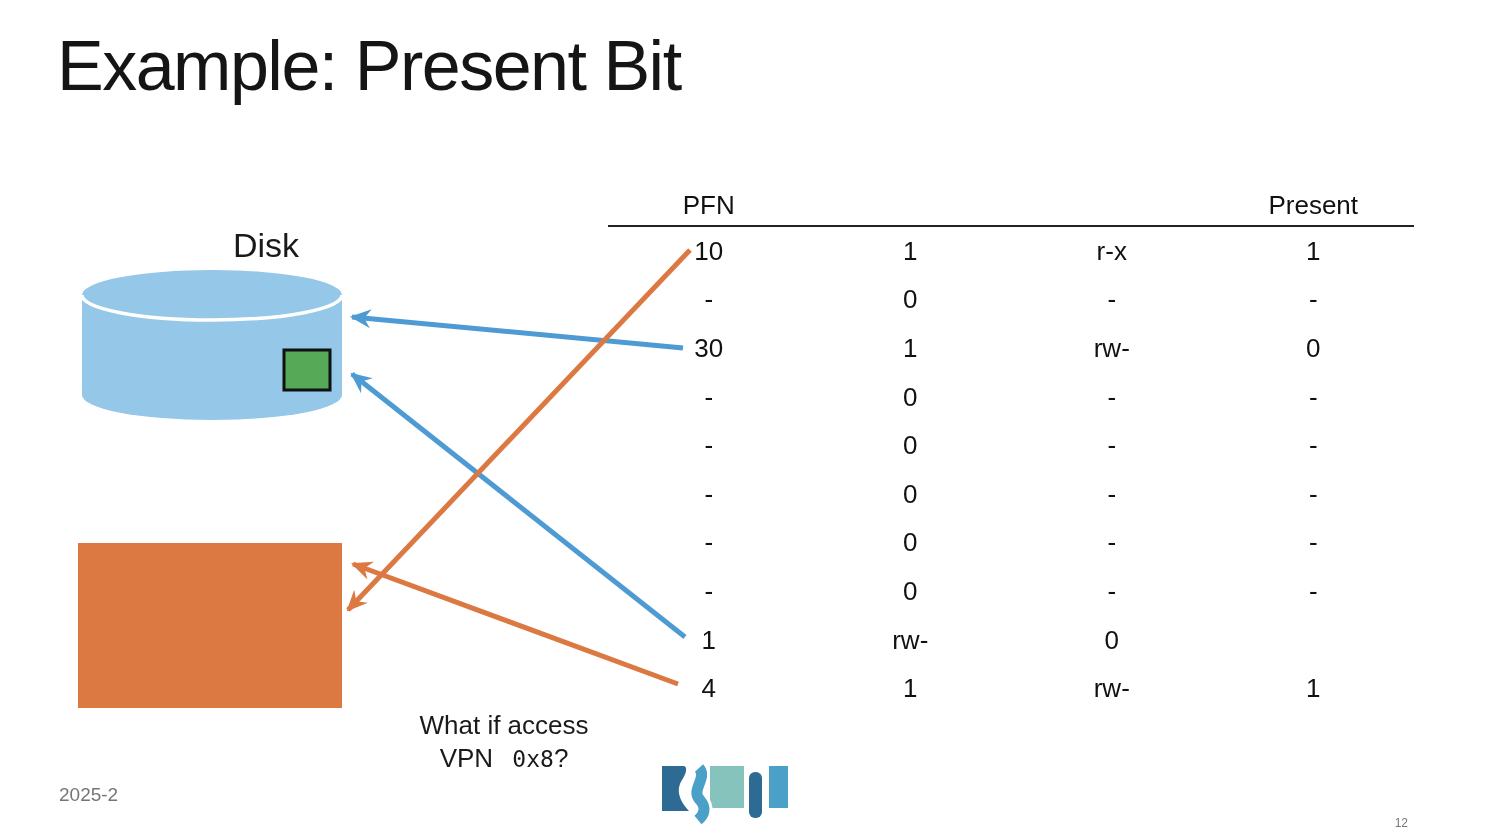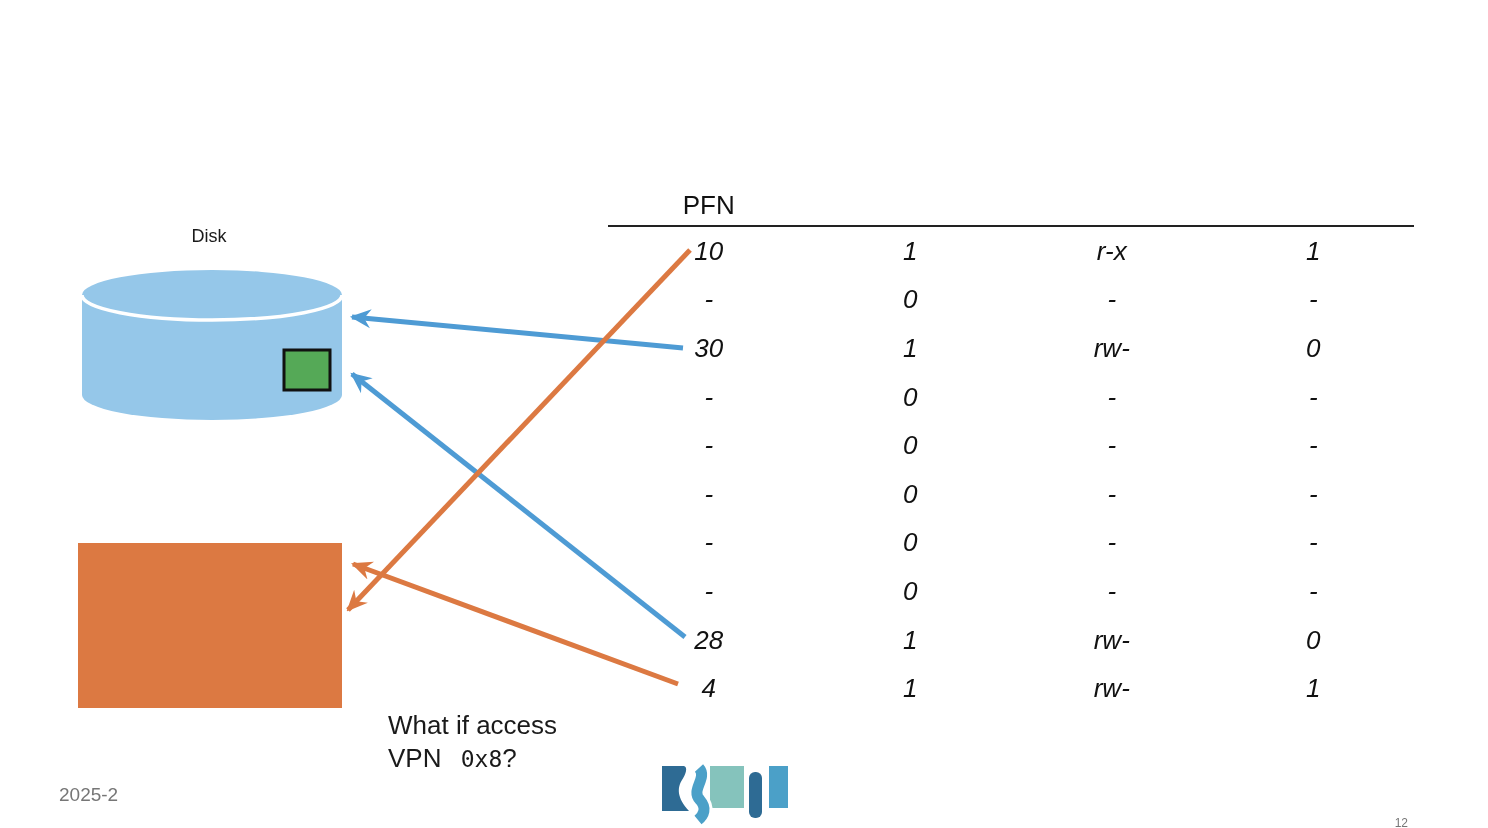--- a/index.html
+++ b/index.html
@@ -6,46 +6,47 @@
   #stage{
     position:relative;width:1488px;height:828px;background:#ffffff;
     font-family:"Liberation Sans",sans-serif;overflow:hidden;margin:0 auto;
   }
   #stage *{box-sizing:border-box;}
   .title{
     position:absolute;left:57px;top:28px;font-size:70px;letter-spacing:-1.5px;
     color:#151515;white-space:nowrap;line-height:1.1;
   }
   .shape-label{
-    position:absolute;font-size:18px;color:#1a1a1a;text-align:center;white-space:nowrap;
+    position:absolute;font-size:34px;color:#1a1a1a;text-align:right;white-space:nowrap;
   }
   .disk-label{left:119px;top:226px;width:180px;}
   .mem-label{left:54px;top:502px;width:300px;}
   .svg-layer{position:absolute;left:0;top:0;width:1488px;height:828px;}
   .ptable{
     position:absolute;left:608px;top:185px;width:806px;font-size:26px;color:#111;
   }
   .ptable .hdr-row{display:flex;height:40px;align-items:center;justify-content:space-between;}
   .ptable .rule{border-top:2px solid #222;width:100%;height:0;}
-  .ptable .row{display:flex;height:48.6px;align-items:center;font-style:italic;}
+  .ptable .row{display:flex;height:48.6px;align-items:center;}
   .ptable .cell{width:25%;text-align:center;}
   .ptable .hcell{width:25%;text-align:center;}
   .question{
-    position:absolute;left:388px;top:709px;width:232px;text-align:left;
+    position:absolute;left:388px;top:709px;width:232px;text-align:center;
     font-size:26px;color:#1a1a1a;line-height:33px;
   }
   .question .code{font-family:"DejaVu Sans Mono",monospace;font-size:23px;margin-left:12px;}
   .footer-left{position:absolute;left:59px;top:784px;font-size:19px;color:#767676;}
   .footer-right{position:absolute;right:80px;top:816px;font-size:12px;color:#767676;}
 </style>
 </head>
 <body>
 
 <div id="stage">
 
+  <div class="title">Example: Present Bit</div>
 
   <svg class="svg-layer" viewBox="0 0 1488 828" xmlns="http://www.w3.org/2000/svg">
     <defs>
       <marker id="mblue" viewBox="0 0 10 10" refX="9" refY="5" markerWidth="4.2" markerHeight="4.2" orient="auto">
         <path d="M0,0.5 L10,5 L0,9.5 L3.2,5 Z" fill="#4E9BD4"></path>
       </marker>
       <marker id="morange" viewBox="0 0 10 10" refX="9" refY="5" markerWidth="4.2" markerHeight="4.2" orient="auto">
         <path d="M0,0.5 L10,5 L0,9.5 L3.2,5 Z" fill="#DC7942"></path>
       </marker>
     </defs>
@@ -71,20 +72,21 @@
       <rect x="749" y="772" width="13" height="46" rx="6" fill="#2E6B94"></rect>
       <rect x="769" y="766" width="19" height="42" fill="#4BA0C8"></rect>
     </g>
   </svg>
 
   <div class="shape-label disk-label">Disk</div>
 
   <div class="ptable">
     <div class="hdr-row">
       <div class="hcell">PFN</div>
+      <div class="hcell">Present</div>
     </div>
     <div class="rule"></div>
 
     <div class="row">
       <div class="cell">10</div>
       <div class="cell">1</div>
       <div class="cell">r-x</div>
       <div class="cell">1</div>
     </div>
     <div class="row">
@@ -123,21 +125,20 @@
       <div class="cell">-</div>
       <div class="cell">-</div>
     </div>
     <div class="row">
       <div class="cell">-</div>
       <div class="cell">0</div>
       <div class="cell">-</div>
       <div class="cell">-</div>
     </div>
     <div class="row">
-      <div class="cell">28</div>
       <div class="cell">1</div>
       <div class="cell">rw-</div>
       <div class="cell">0</div>
     </div>
     <div class="row">
       <div class="cell">4</div>
       <div class="cell">1</div>
       <div class="cell">rw-</div>
       <div class="cell">1</div>
     </div>

